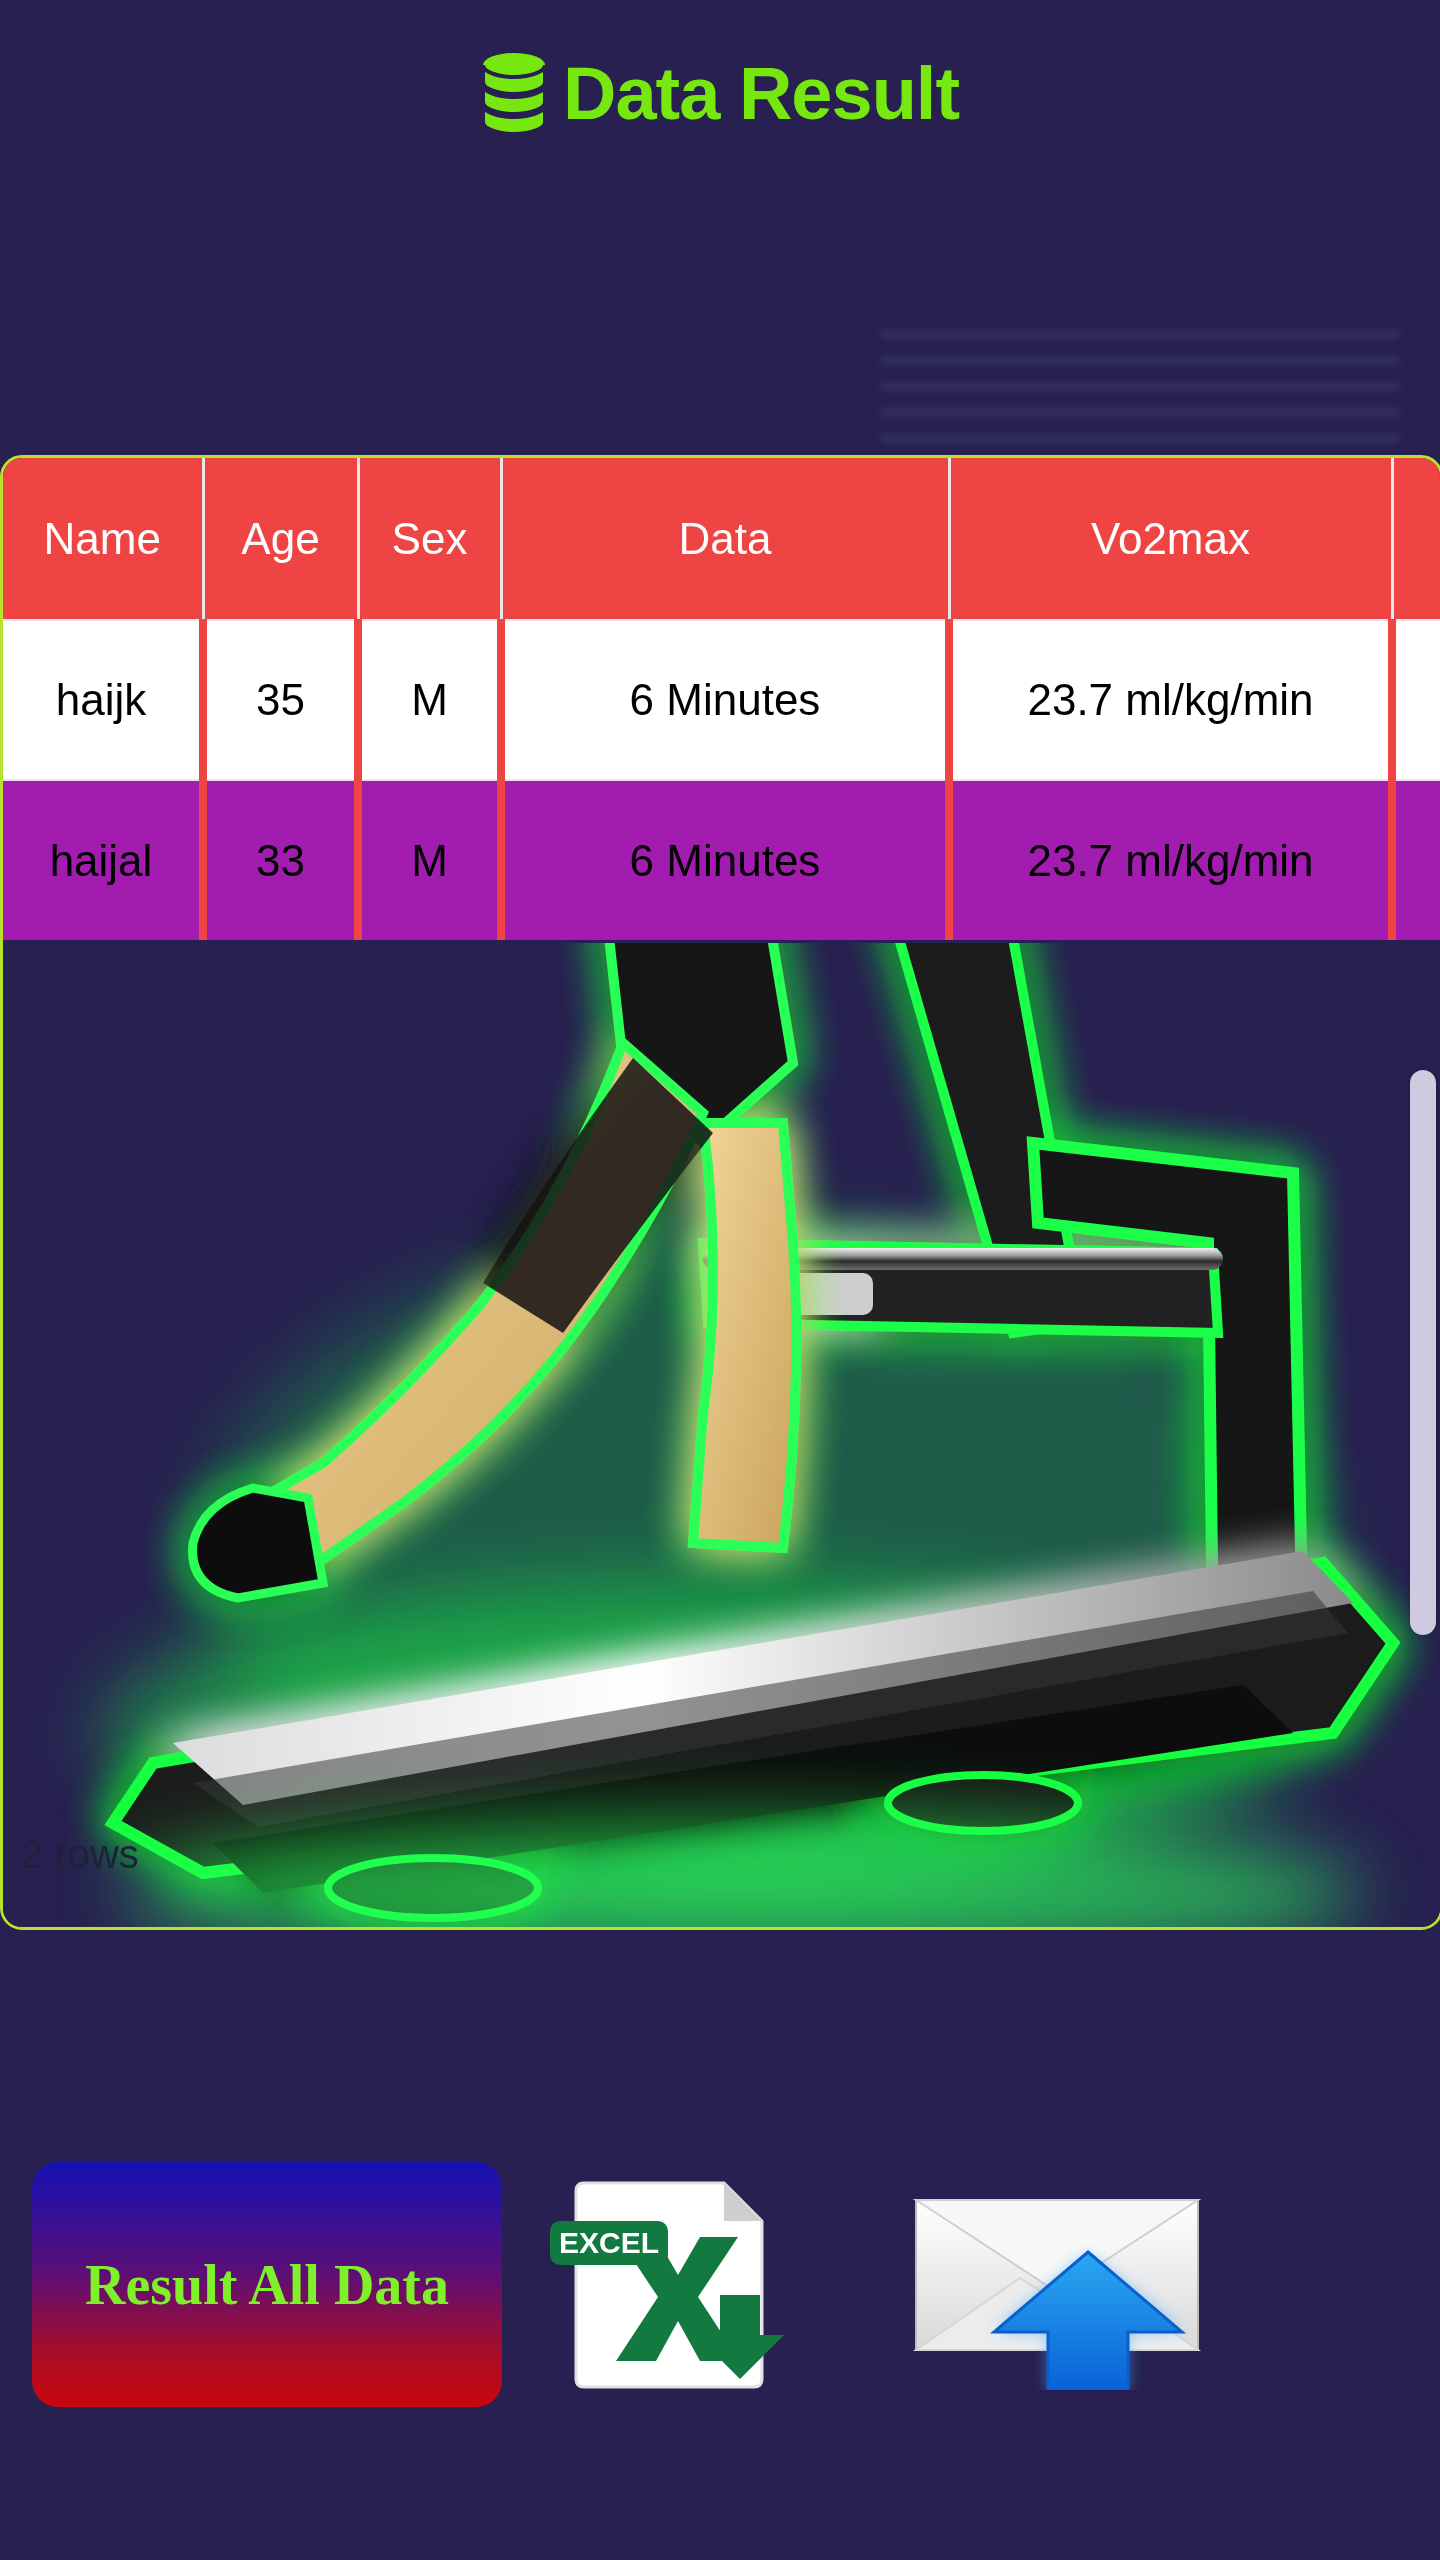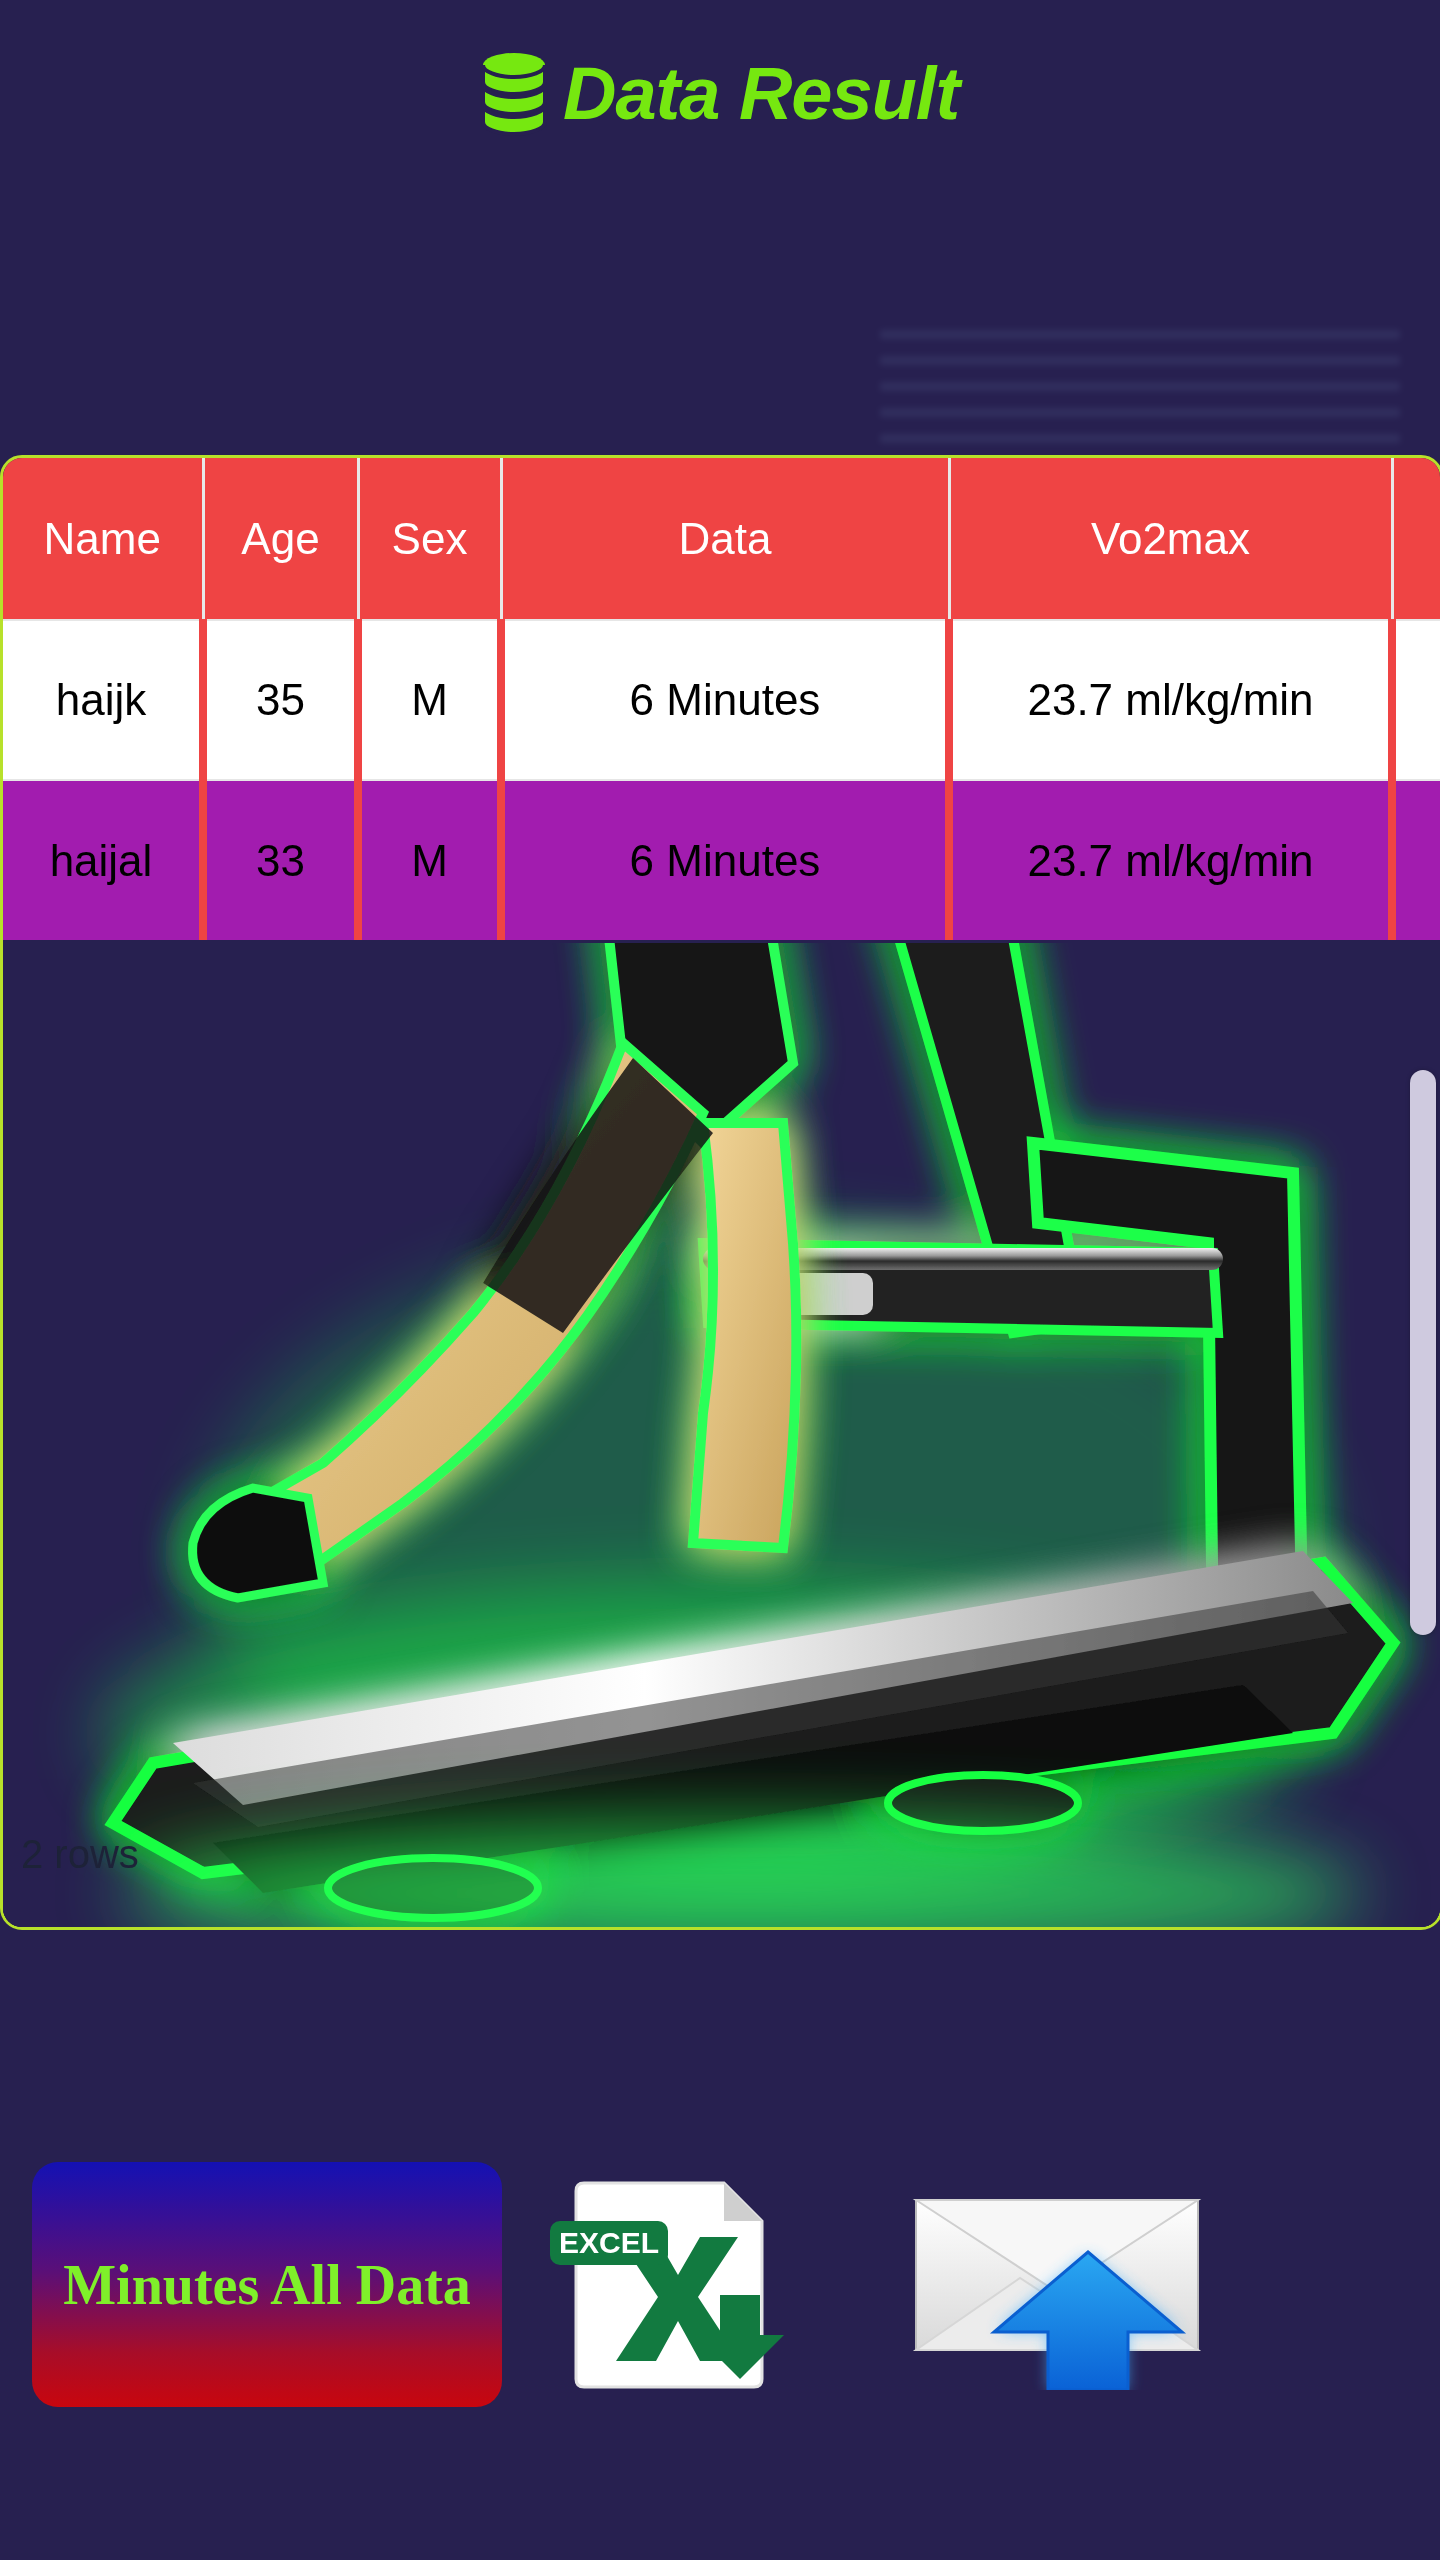--- a/index.html
+++ b/index.html
@@ -28,21 +28,20 @@
     height: 230px;
     display: flex;
     align-items: flex-start;
     justify-content: center;
     padding-top: 52px;
   }
   .header-inner {
     display: flex;
     align-items: center;
     gap: 16px;
-    font-style: italic;
   }
   .db-icon { width: 66px; height: 84px; display:block; }
   .header-title {
     font-size: 74px;
     font-weight: bold;
     color: #76e810;
     letter-spacing: -1px;
     line-height: 1;
     font-family: "Liberation Sans", sans-serif;
   }
@@ -327,21 +326,21 @@
       </svg>
 
       <span class="rows-label">2 rows</span>
     </div>
 
     <div class="v-scrollbar"></div>
   </div>
 
   <div class="actions">
 
-    <button class="delete-btn">Minutes All Data</button>
+    <button class="delete-btn">Result All Data</button>
 
     <button class="icon-btn excel-btn">
       <svg viewBox="0 0 260 240" width="260" height="240" xmlns="http://www.w3.org/2000/svg">
         <path d="M36 18 L176 18 L214 56 L214 214 Q214 222 206 222 L36 222 Q28 222 28 214 L28 26 Q28 18 36 18 Z" fill="#ffffff" stroke="#e2e2e2" stroke-width="3"></path>
         <path d="M176 18 L214 56 L176 56 Z" fill="#cfcfcf"></path>
         <path d="M70 72 L108 72 L130 110 L152 72 L190 72 L150 132 L192 196 L152 196 L130 156 L108 196 L68 196 L110 132 Z" fill="#127a40"></path>
         <rect x="2" y="56" width="118" height="44" rx="10" fill="#127a40"></rect>
         <text x="61" y="88" font-family="Liberation Sans, sans-serif" font-size="30" font-weight="bold" fill="#ffffff" text-anchor="middle">EXCEL</text>
         <path d="M172 130 L212 130 L212 170 L236 170 L192 214 L148 170 L172 170 Z" fill="#127a40"></path>
       </svg>

